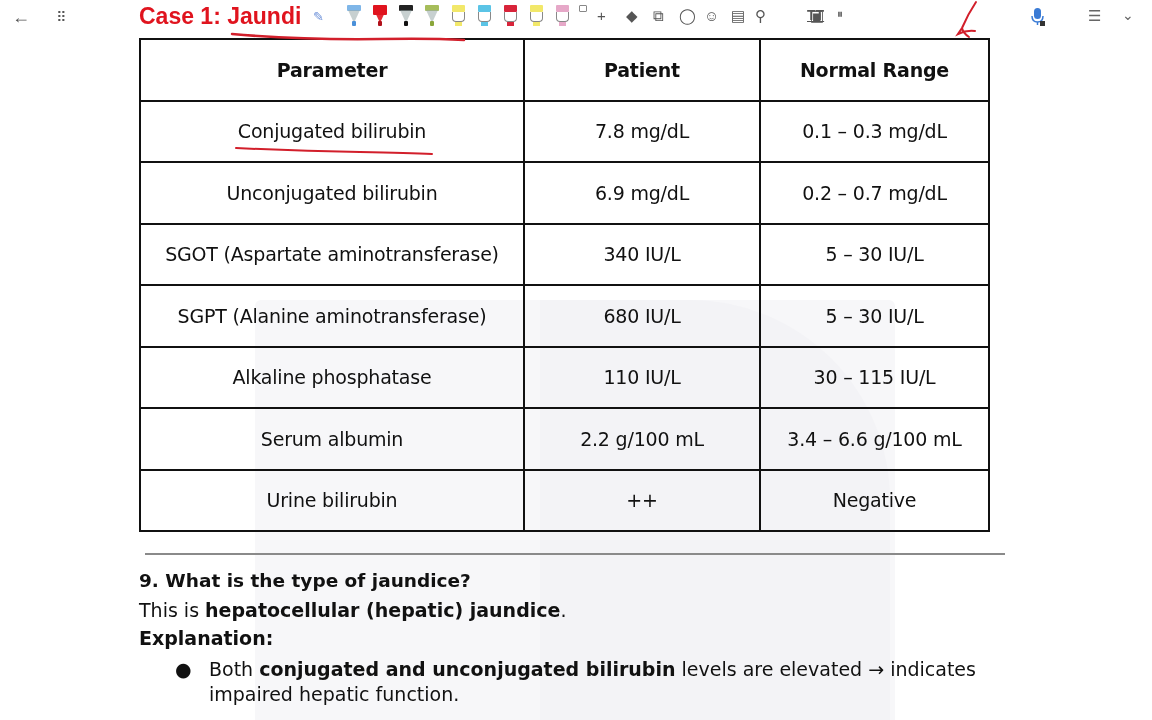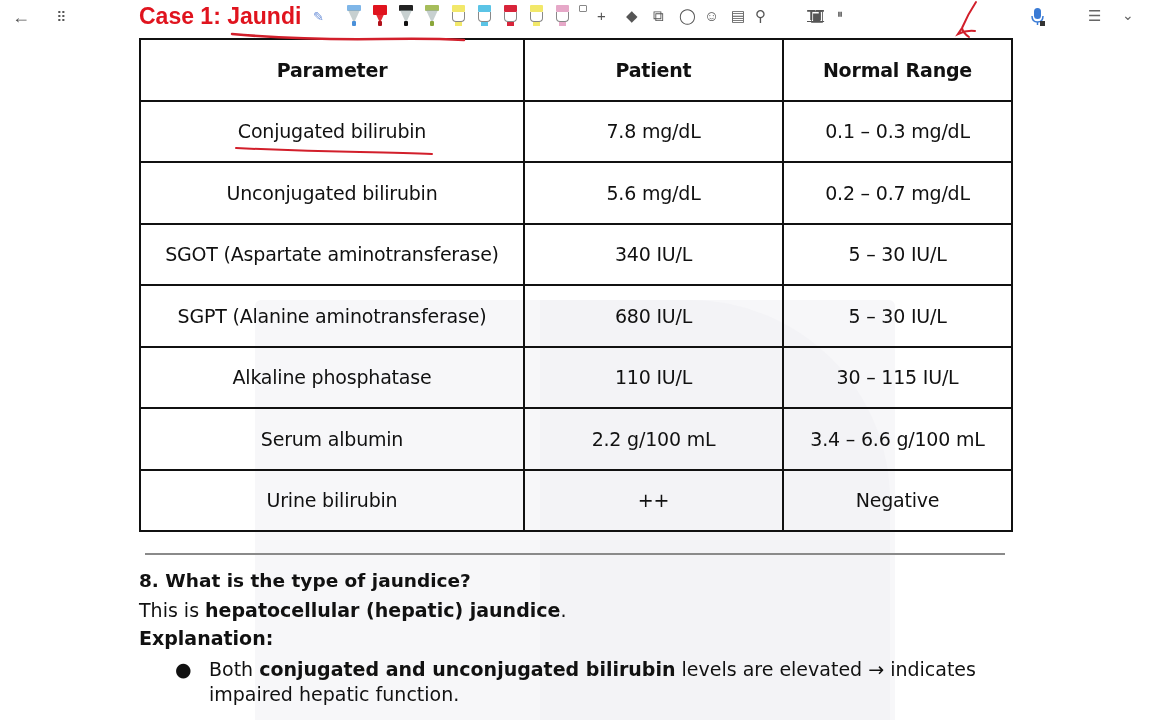--- a/index.html
+++ b/index.html
@@ -50,21 +50,21 @@
   .annot-svg { position: absolute; left: 0; top: 0; z-index: 4; pointer-events: none; }
 
   
   .table-wrap { position: absolute; left: 139px; top: 38px; z-index: 2; }
   table { border-collapse: collapse; background: transparent; }
   td, th {
     border: 2px solid #111; text-align: center; font-size: 19px; font-weight: normal;
     font-family: "DejaVu Sans", sans-serif; color: #111; height: 61.5px; letter-spacing: -0.2px;
   }
   th { font-weight: bold; }
-  .c1 { width: 384px; } .c2 { width: 259px; } .c3 { width: 229px; }
+  .c1 { width: 384px; } .c2 { width: 236px; } .c3 { width: 229px; }
 
   .divider { position: absolute; left: 145px; top: 553px; width: 860px; height: 2px; background: #8a8a8a; z-index: 2; }
 
   .content { position: absolute; left: 139px; top: 570px; z-index: 2; font-family: "DejaVu Sans", sans-serif; }
   .q { font-size: 18.5px; font-weight: bold; margin-bottom: 8px; }
   .ans { font-size: 19px; margin-bottom: 6px; }
   .expl { font-size: 19px; font-weight: bold; margin-bottom: 8px; }
   .bullet { position: relative; padding-left: 70px; font-size: 19px; line-height: 25px; width: 860px; }
   .bullet .dot { position: absolute; left: 36px; top: 0; }
 </style>
@@ -171,21 +171,21 @@
       </tr>
     </thead>
     <tbody>
       <tr>
         <td>Conjugated bilirubin</td>
         <td>7.8 mg/dL</td>
         <td>0.1 – 0.3 mg/dL</td>
       </tr>
       <tr>
         <td>Unconjugated bilirubin</td>
-        <td>5.6 mg/dL</td>
+        <td>6.9 mg/dL</td>
         <td>0.2 – 0.7 mg/dL</td>
       </tr>
       <tr>
         <td>SGOT (Aspartate aminotransferase)</td>
         <td>340 IU/L</td>
         <td>5 – 30 IU/L</td>
       </tr>
       <tr>
         <td>SGPT (Alanine aminotransferase)</td>
         <td>680 IU/L</td>
@@ -206,21 +206,21 @@
         <td>++</td>
         <td>Negative</td>
       </tr>
     </tbody>
   </table>
 </div>
 
 <div class="divider"></div>
 
 <div class="content">
-  <div class="q">8. What is the type of jaundice?</div>
+  <div class="q">9. What is the type of jaundice?</div>
   <div class="ans">
     <span>This is </span><b>hepatocellular (hepatic) jaundice</b><span>.</span>
   </div>
   <div class="expl">Explanation:</div>
   <div class="bullet">
     <span class="dot">●</span>
     <span>Both </span><b>conjugated and unconjugated bilirubin</b><span> levels are elevated → indicates impaired hepatic function.</span>
   </div>
 </div>
 

